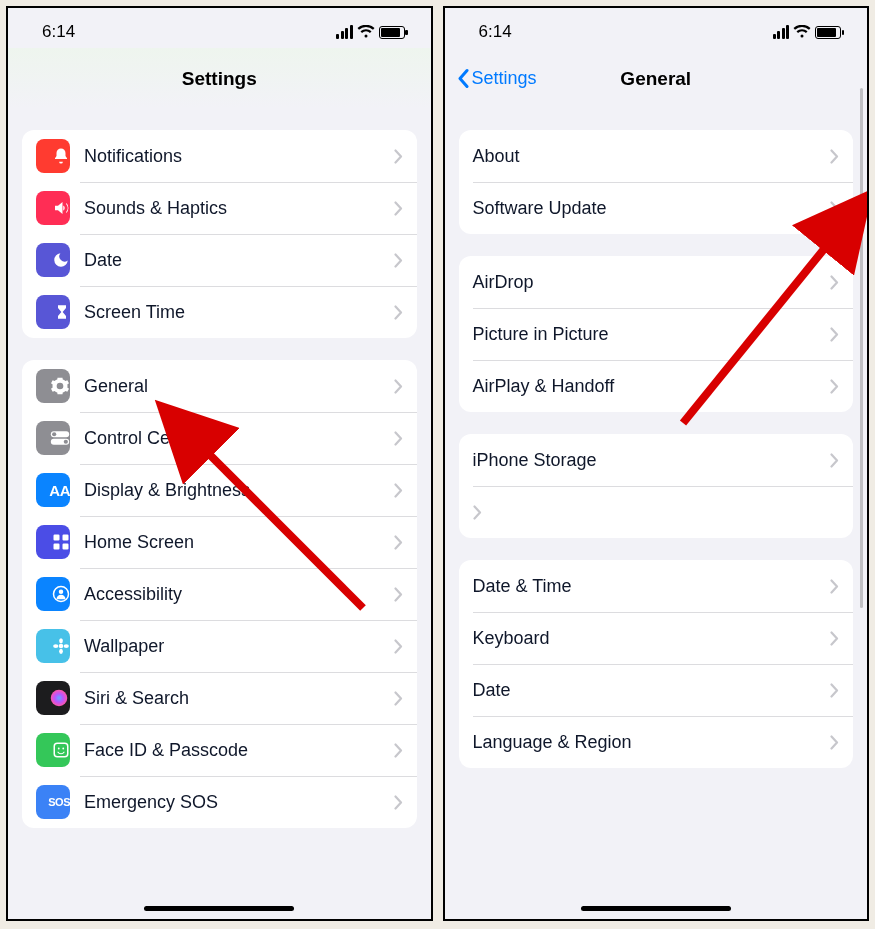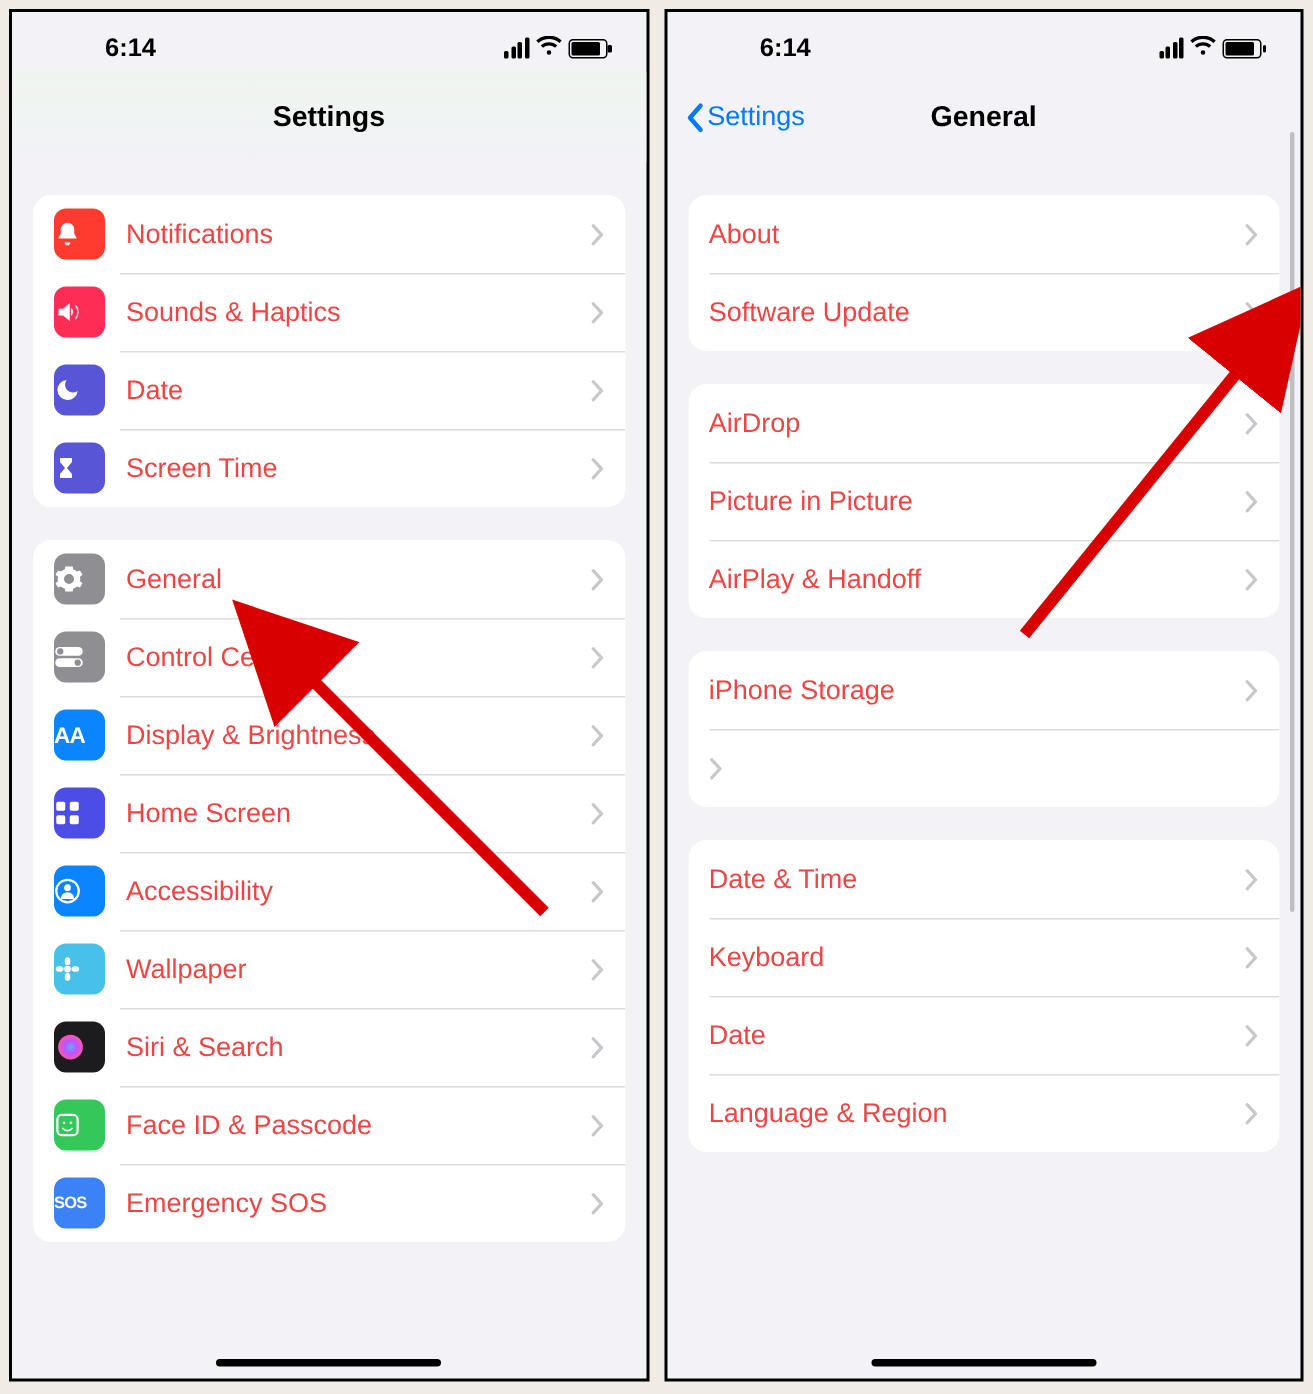--- a/index.html
+++ b/index.html
@@ -19,23 +19,22 @@
     background: #f2f2f7;
     position: relative;
     overflow: hidden;
   }
   .statusbar {
     display: flex;
     justify-content: space-between;
     align-items: center;
     padding: 14px 26px 6px 34px;
     font-size: 17px;
-    font-weight: 700;
+    font-weight: 400;
     background: transparent;
-    margin-left: 28px;
   }
   .status-right { display: flex; align-items: center; gap: 4px; }
   .signal {
     display: inline-flex; align-items: flex-end; gap: 1.5px;
   }
   .signal span {
     width: 3px; background:#000; border-radius:1px;
   }
   .signal span:nth-child(1){height:5px;}
   .signal span:nth-child(2){height:8px;}
@@ -90,27 +89,27 @@
   }
   .phone.left .row + .row::before { left:58px; }
   .phone.right .row + .row::before { left:14px; }
 
   .icon {
     width:34px; height:34px;
     border-radius:8px;
     margin-right:14px;
     display:flex;
     align-items:center;
-    justify-content:flex-start;
+    justify-content:flex-end;
     font-size:16px;
     color:#fff;
     flex-shrink:0;
     font-weight:600;
   }
-  .label { font-size:18px; color:#ef4444; flex:1; }
+  .label { font-size:18px; color:#0f172a; flex:1; }
   .chev { color:#c7c7cc; }
   .chev svg { display:block; }
   .homebar {
     position:absolute; bottom:8px; left:50%; transform:translateX(-50%);
     width:150px; height:5px; background:#000; border-radius:3px;
   }
   .scrollbar {
     position:absolute; right:4px; top:80px; width:3px; height:520px; background:#bfbfc3; border-radius:2px;
   }
   .arrow {

